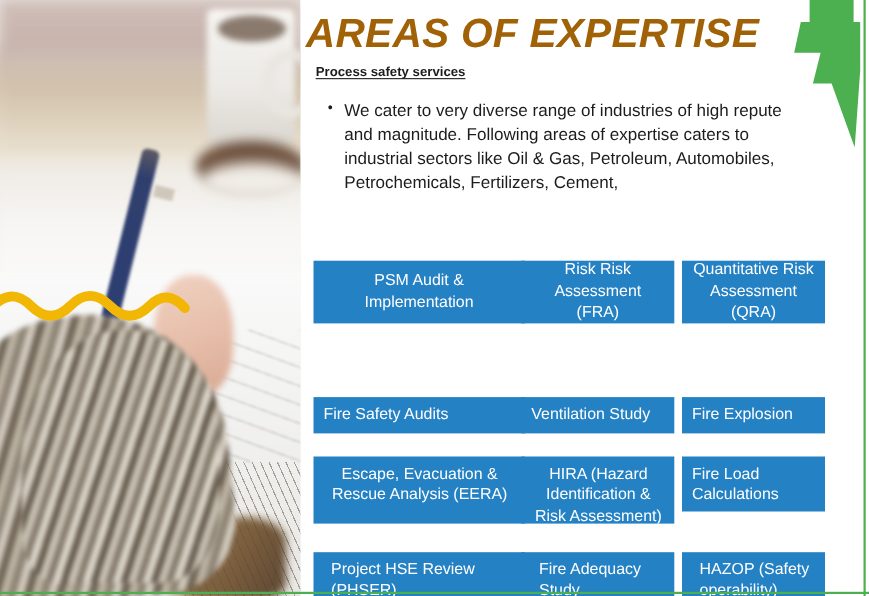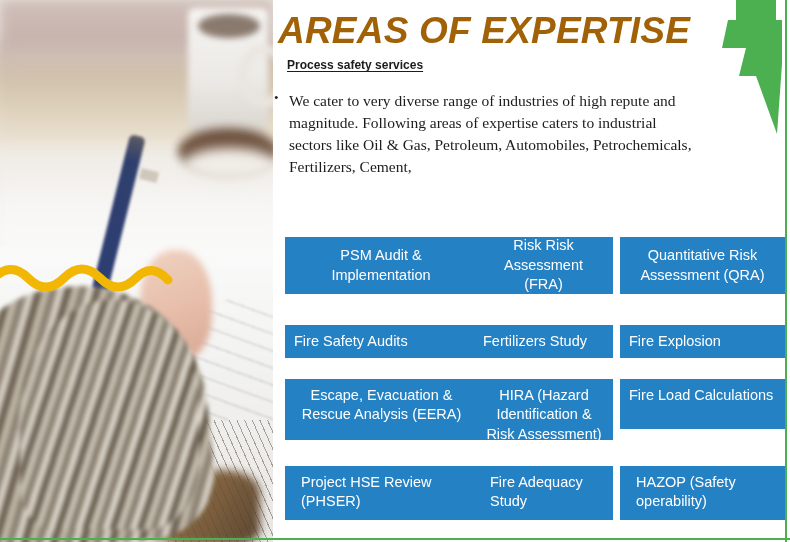--- a/index.html
+++ b/index.html
@@ -248,24 +248,23 @@
     top: 58px;
     font-size: 12px;
     font-weight: bold;
     color: #1c1c1c;
     text-decoration: underline;
     text-underline-offset: 2px;
     white-space: nowrap;
   }
   .bullets {
     position: absolute;
-    left: 0;
+    left: 24px;
     top: 90px;
     width: 420px;
-    font-family: Liberation Serif, serif;
   }
   .bullet {
     position: relative;
     padding-left: 16px;
     font-size: 15.5px;
     line-height: 1.43;
     color: #1c1c1c;
     margin-bottom: 10px;
   }
   .bullet::before {
@@ -299,38 +298,39 @@
     box-sizing: border-box;
     background: #2481c4;
     color: #ffffff;
     font-size: 14.5px;
     line-height: 1.34;
     padding: 7px 9px;
     overflow: hidden;
   }
   .c1 { left: 0px;   width: 192px; }
   .c2 { left: 189px; width: 139px; }
-  .c3 { left: 335px; width: 165px; }
+  .c3 { left: 335px; width: 130px; }
 
   .align-center { text-align: center; }
   .align-left   { text-align: left; }
 
   .h-tall   { height: 57px; }
   .h-short  { height: 33px; }
   .h-mid    { height: 61px; padding-left: 10px; }
   .h-row4   { height: 54px; padding-left: 16px; }
   .h-row3c3 { height: 50px; }
 
   .cell.vcenter {
     display: flex;
     align-items: center;
     justify-content: center;
   }
   .cell.vtop {
     display: block;
+    margin-top: 36px;
   }
 </style>
 </head>
 <body>
 
 <div id="slide">
 
   <div class="photo">
     <div class="ph-wallback"></div>
     <div class="ph-wallback2"></div>
@@ -373,21 +373,21 @@
     <div class="grid">
 
       <div class="row row-1">
         <div class="cell c1 h-tall vcenter align-center">PSM Audit &amp; Implementation</div>
         <div class="cell c2 h-tall vcenter align-center">Risk Risk Assessment (FRA)</div>
         <div class="cell c3 h-tall vcenter align-center">Quantitative Risk Assessment (QRA)</div>
       </div>
 
       <div class="row row-2">
         <div class="cell c1 h-short vtop align-left">Fire Safety Audits</div>
-        <div class="cell c2 h-short vtop align-left">Fertilizers Study</div>
+        <div class="cell c2 h-short vtop align-left">Ventilation Study</div>
         <div class="cell c3 h-short vtop align-left">Fire Explosion</div>
       </div>
 
       <div class="row row-3">
         <div class="cell c1 h-mid vtop align-center">Escape, Evacuation &amp; Rescue Analysis (EERA)</div>
         <div class="cell c2 h-mid vtop align-center">HIRA (Hazard Identification &amp; Risk Assessment)</div>
         <div class="cell c3 h-row3c3 vtop align-left">Fire Load Calculations</div>
       </div>
 
       <div class="row row-4">

